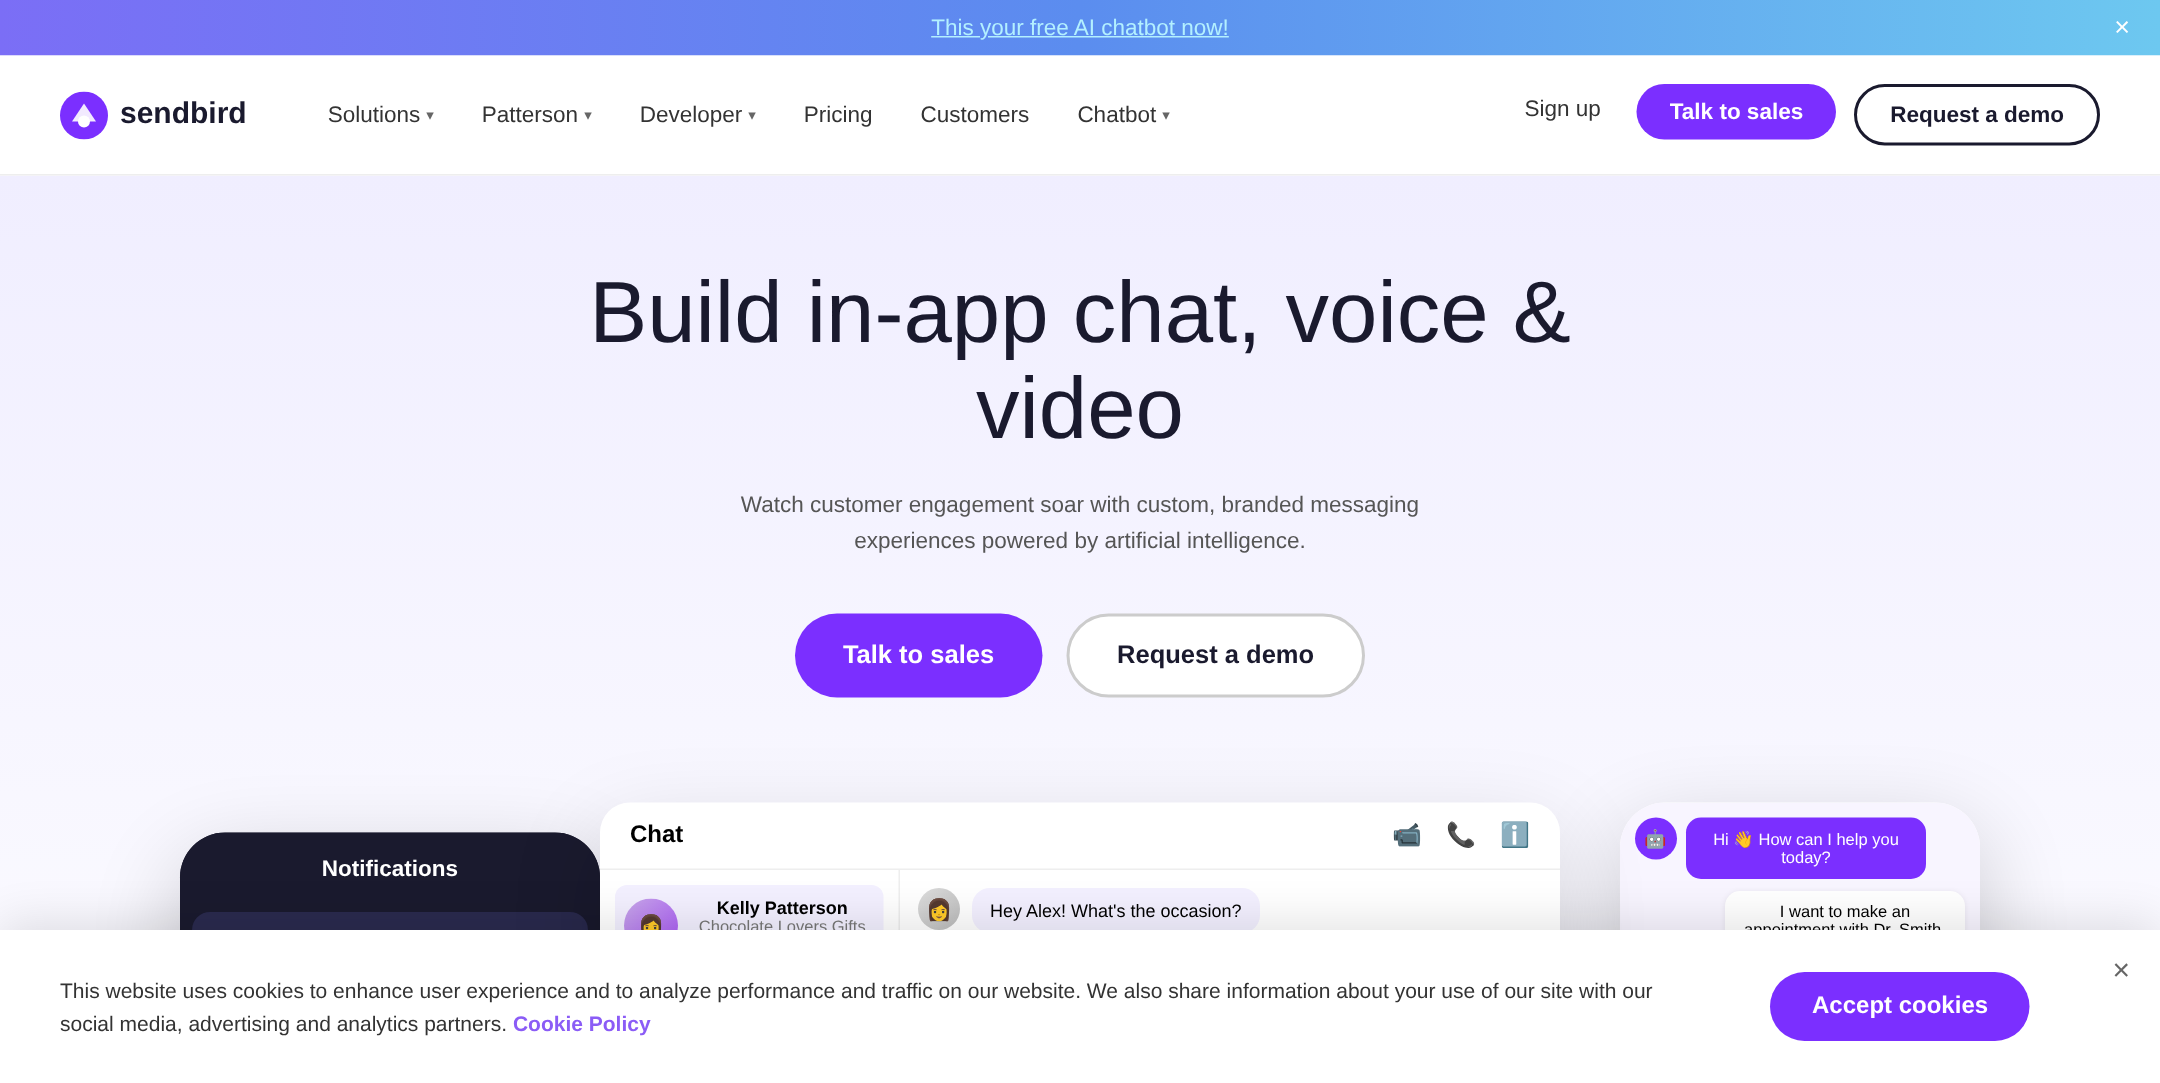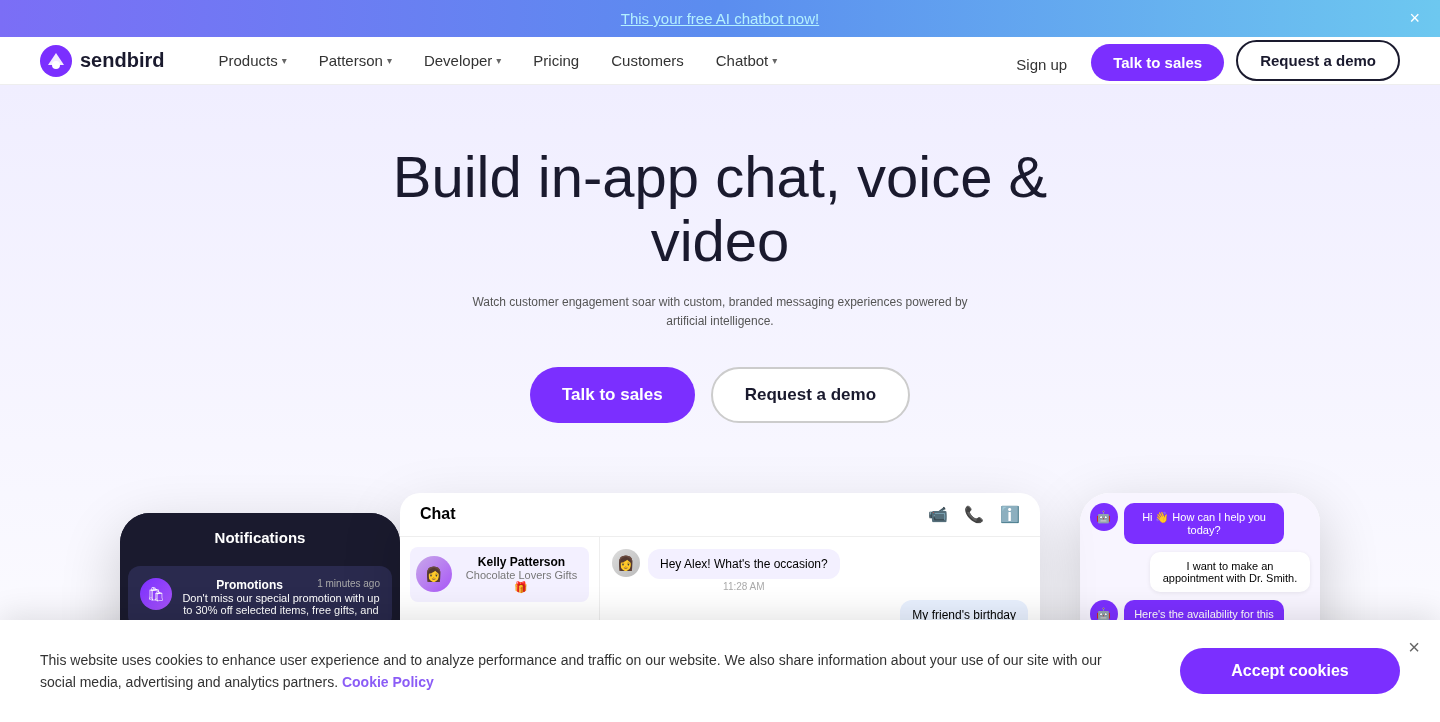--- a/index.html
+++ b/index.html
@@ -28,21 +28,21 @@
       font-size: 18px;
       cursor: pointer;
     }
 
     
     nav {
       background: white;
       display: flex;
       align-items: center;
       padding: 0 40px;
-      height: 48px;
+      height: 80px;
       border-bottom: 1px solid #eee;
       position: sticky;
       top: 0;
       z-index: 100;
     }
     .logo {
       display: flex;
       align-items: center;
       gap: 8px;
       margin-right: 40px;
@@ -70,21 +70,21 @@
       cursor: pointer;
       display: flex;
       align-items: center;
       gap: 4px;
       border-radius: 6px;
       white-space: nowrap;
     }
     .nav-chevron { font-size: 10px; color: #666; }
     .nav-actions {
       display: flex;
-      align-items: flex-end;
+      align-items: flex-start;
       gap: 12px;
     }
     .sign-up-btn {
       background: none;
       border: none;
       font-size: 15px;
       color: #333;
       cursor: pointer;
       padding: 8px 12px;
     }
@@ -120,21 +120,21 @@
     }
     .hero-title {
       font-size: 58px;
       font-weight: 400;
       color: #1a1a2e;
       line-height: 1.1;
       max-width: 800px;
       margin: 0 auto 20px;
     }
     .hero-subtitle {
-      font-size: 12px;
+      font-size: 15px;
       color: #555;
       max-width: 500px;
       margin: 0 auto 36px;
       line-height: 1.6;
     }
     .hero-buttons {
       display: flex;
       justify-content: center;
       gap: 16px;
       margin-bottom: 50px;
@@ -400,21 +400,20 @@
     }
     .cookie-text {
       flex: 1;
       font-size: 14px;
       color: #333;
       line-height: 1.6;
     }
     .cookie-link { color: #8b5cf6; font-weight: 600; text-decoration: none; }
     .cookie-buttons {
       display: flex;
-      flex-direction: column;
       gap: 10px;
       min-width: 220px;
       justify-content: space-between;
     }
     .cookie-accept-btn {
       background: #7b2fff;
       color: white;
       border: none;
       border-radius: 30px;
       padding: 14px 28px;
@@ -457,21 +456,21 @@
   <a class="logo" href="#">
     <svg class="logo-icon" viewBox="0 0 32 32">
       <circle cx="16" cy="16" r="16" fill="#7b2fff"></circle>
       <path d="M8 20 L16 8 L24 20 Z" fill="white" opacity="0.9"></path>
       <circle cx="16" cy="20" r="4" fill="white"></circle>
     </svg>
     <span class="logo-text">sendbird</span>
   </a>
   <div class="nav-links">
     <div class="nav-item">
-      <span>Products</span>
+      <span>Solutions</span>
       <span class="nav-chevron">▾</span>
     </div>
     <div class="nav-item">
       <span>Patterson</span>
       <span class="nav-chevron">▾</span>
     </div>
     <div class="nav-item">
       <span>Developer</span>
       <span class="nav-chevron">▾</span>
     </div>

